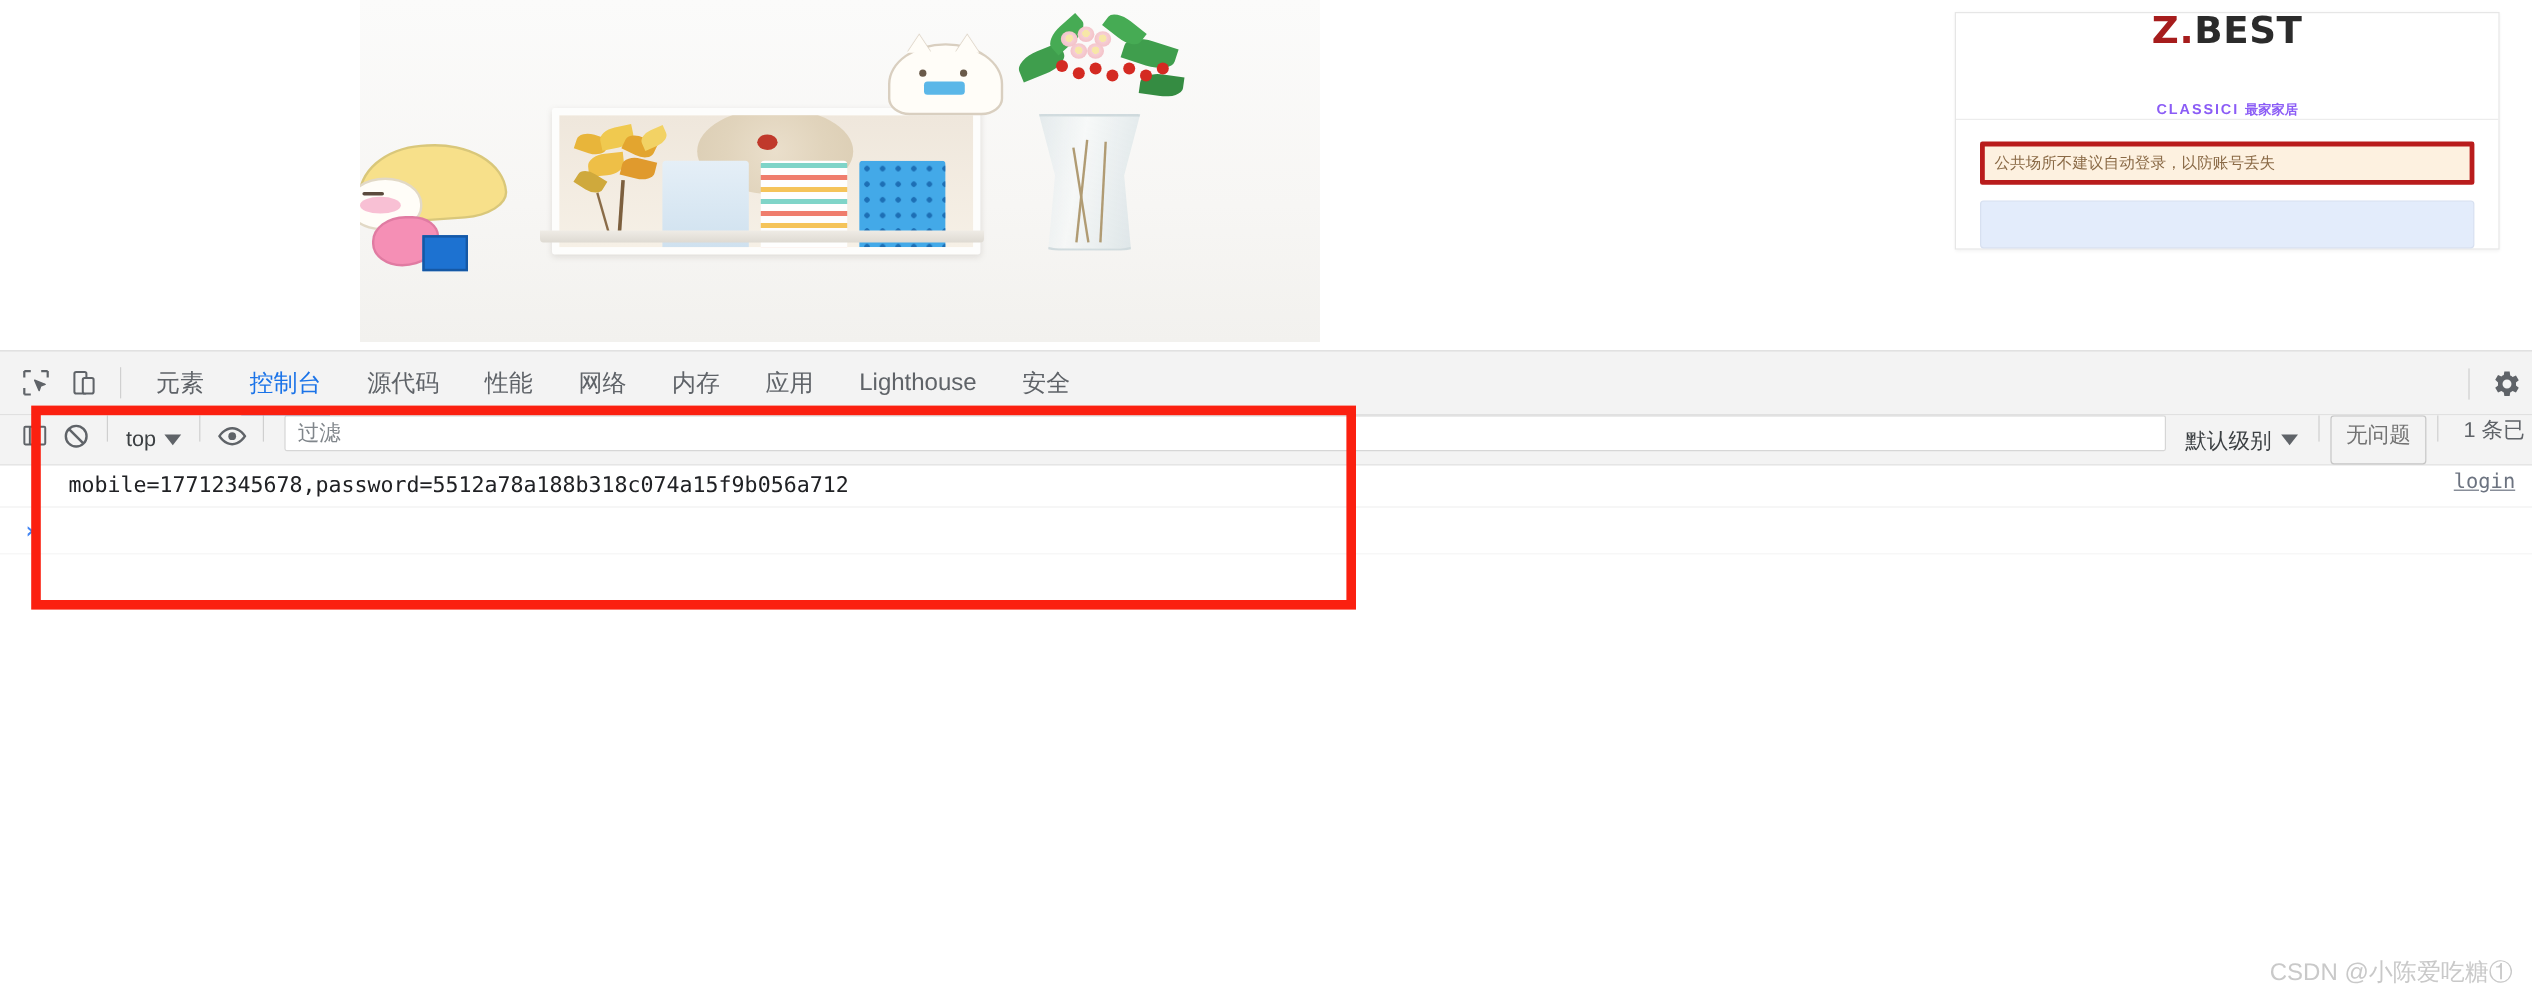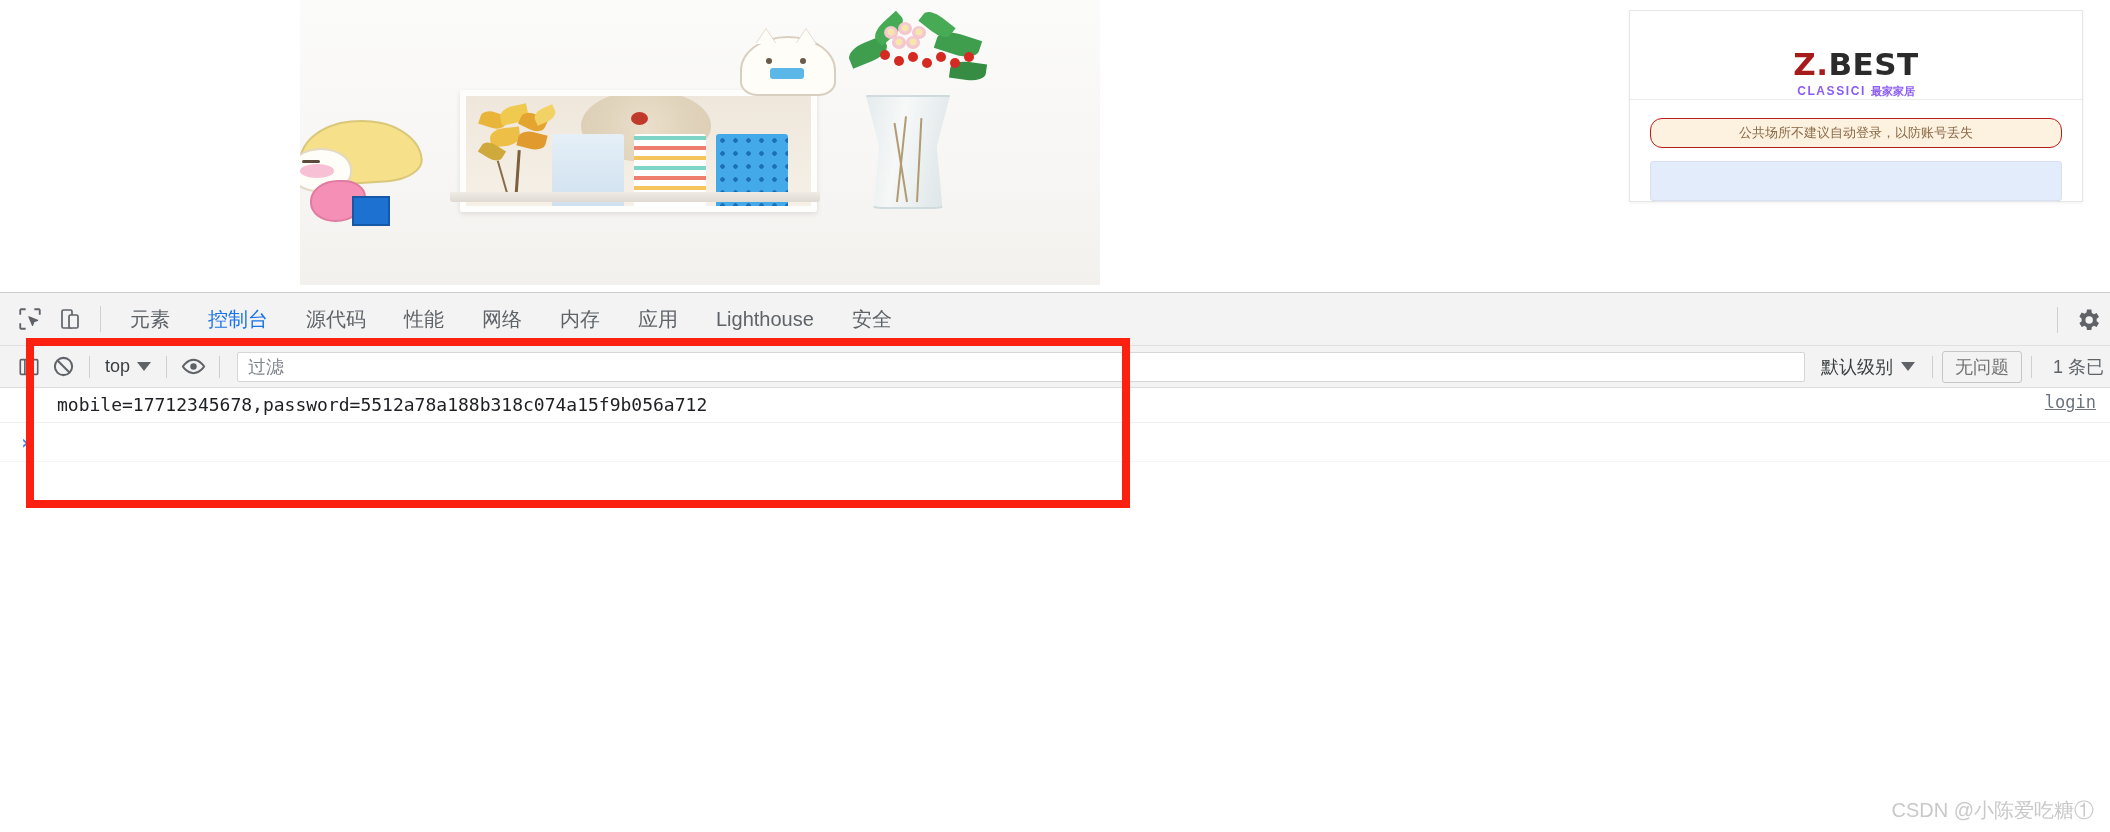--- a/index.html
+++ b/index.html
@@ -153,21 +153,21 @@
     position: absolute;
     left: 1629px;
     top: 10px;
     width: 452px;
     background: #ffffff;
     border: 1px solid #e6e6e6;
     box-shadow: 0 1px 3px rgba(0,0,0,.06);
   }
   .login-logo-wrap {
     height: 88px;
-    display: flex; align-items: center; justify-content: flex-end;
+    display: flex; align-items: center; justify-content: space-between;
     flex-direction: column;
     border-bottom: 1px solid #ececec;
   }
   .logo-main {
     font-family: "DejaVu Sans", sans-serif;
     font-weight: bold;
     font-size: 31px;
     letter-spacing: .5px;
     line-height: 1;
     white-space: nowrap;
@@ -179,26 +179,26 @@
     font-size: 12px;
     font-weight: bold;
     letter-spacing: 1.6px;
     color: #8b5cf6;
     white-space: nowrap;
   }
   .logo-sub .cn { letter-spacing: 0; font-size: 11px; }
   .login-body { padding: 18px 20px 0 20px; }
   .login-warning {
     background: #fdf1e0;
-    border: 1px solid #b91c1c;
+    border: 4px solid #b91c1c;
     color: #8a6a46;
     font-size: 13px;
-    text-align: center;
+    text-align: left;
     padding: 5px 8px;
-    border-radius: 12px;
+    border-radius: 2px;
   }
   .login-input {
     margin-top: 13px;
     height: 40px;
     background: #e3ecfb;
     border: 1px solid #d7e0f0;
     border-radius: 3px;
     display: flex; align-items: center;
     padding: 0 12px;
     font-size: 15px;
@@ -259,21 +259,20 @@
     position: absolute; right: 0; top: 0; height: 53px;
     display: flex; align-items: center; padding-right: 2px;
   }
 
   
   .dt-console-toolbar {
     height: 42px;
     background: #f3f3f3;
     border-bottom: 1px solid #dcdcdc;
     display: flex;
-    align-items: center;
     padding: 0 6px 0 12px;
     box-sizing: border-box;
   }
   .ct-icon {
     width: 34px; height: 34px;
     display: flex; align-items: center; justify-content: center;
     color: #5f6368; cursor: pointer; flex: none;
   }
   .ct-sep { width:1px; height:22px; background:#cfcfcf; margin: 0 9px; flex:none;}
   .ct-context {

